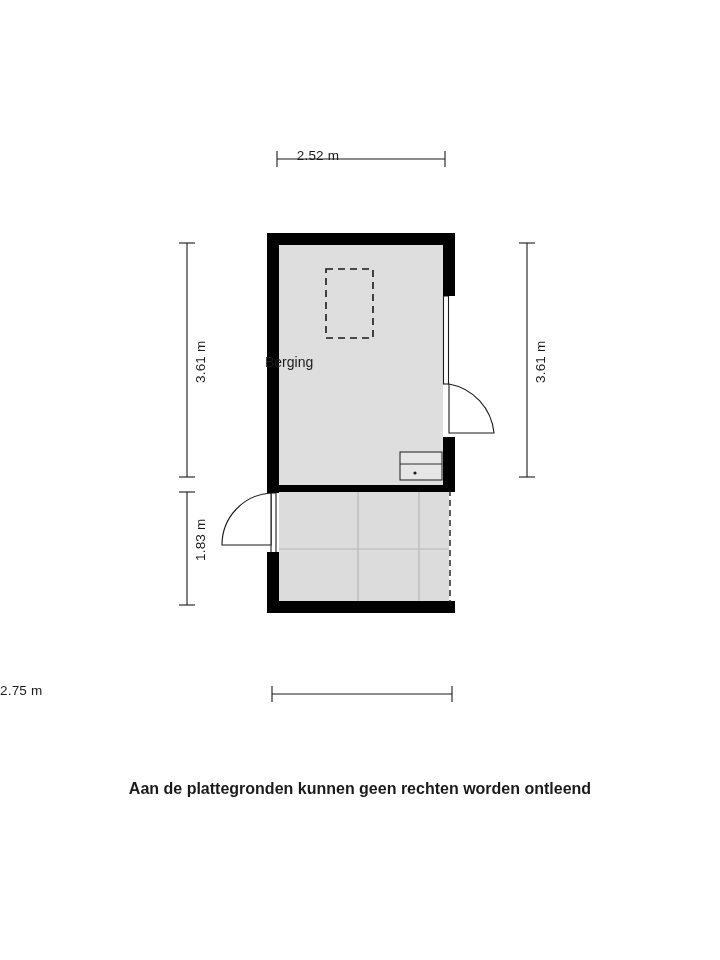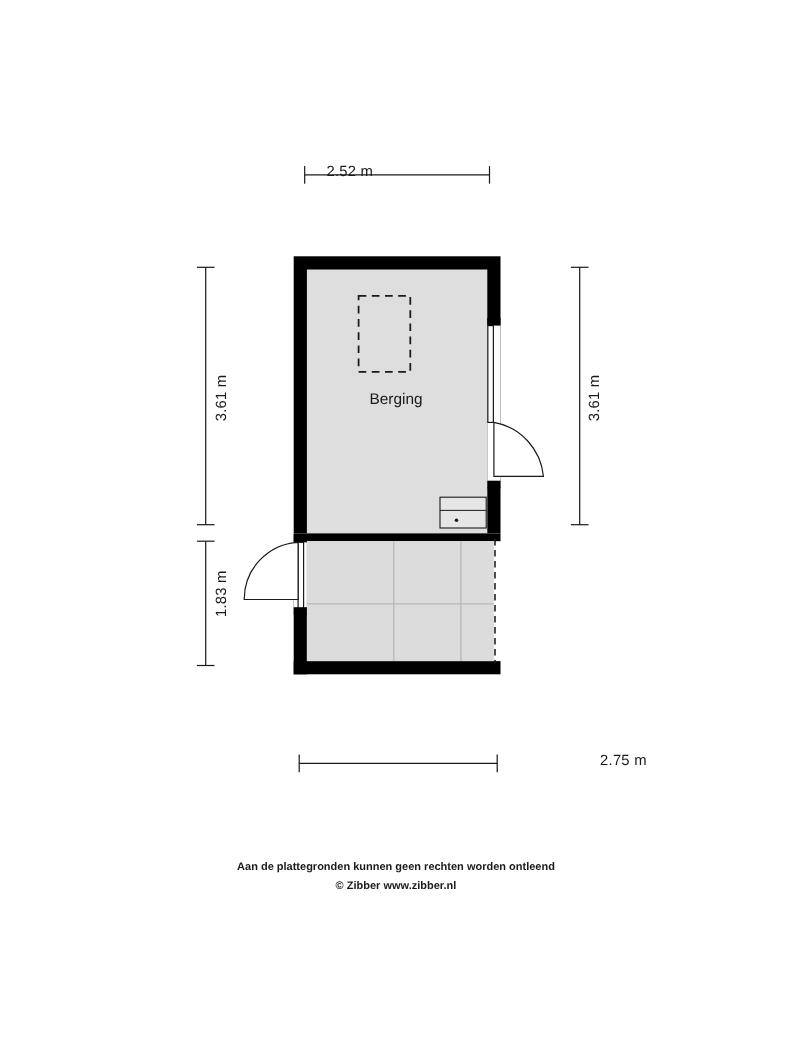--- a/index.html
+++ b/index.html
@@ -35,21 +35,21 @@
   .dim-top {
     left: 0;
     top: 148px;
     width: 636px;
     text-align: center;
   }
   .dim-bottom {
     left: 0;
     top: 683px;
     width: 588px;
-    text-align: right;
+    text-align: left;
   }
   .dim-left-upper {
     left: 0;
     top: 0;
     transform-origin: left top;
     transform: translate(193px, 383px) rotate(-90deg);
   }
   .dim-left-lower {
     left: 0;
     top: 0;
@@ -62,33 +62,33 @@
     transform-origin: left top;
     transform: translate(533px, 383px) rotate(-90deg);
   }
 
   
   .room-label {
     position: absolute;
     left: 265px;
     top: 354px;
     width: 190px;
-    text-align: center;
+    text-align: left;
     font-size: 14px;
     color: #1a1a1a;
   }
 
   
   .footer {
     position: absolute;
     left: 0;
     top: 780px;
     width: 720px;
     text-align: center;
-    font-size: 10px;
+    font-size: 16px;
     font-weight: bold;
     color: #1a1a1a;
     line-height: 17px;
   }
   .footer div { display: block; }
 </style>
 </head>
 <body>
 
 <svg id="plan" viewBox="0 0 720 960">
@@ -180,14 +180,13 @@
 <div class="dim-label dim-top">2.52 m</div>
 <div class="dim-label dim-bottom">2.75 m</div>
 <div class="dim-label dim-left-upper">3.61 m</div>
 <div class="dim-label dim-left-lower">1.83 m</div>
 <div class="dim-label dim-right">3.61 m</div>
 
 <div class="room-label">Berging</div>
 
 <div class="footer">
   <div>Aan de plattegronden kunnen geen rechten worden ontleend</div>
-  <div>© Zibber www.zibber.nl</div>
 </div>
 
 </body></html>

